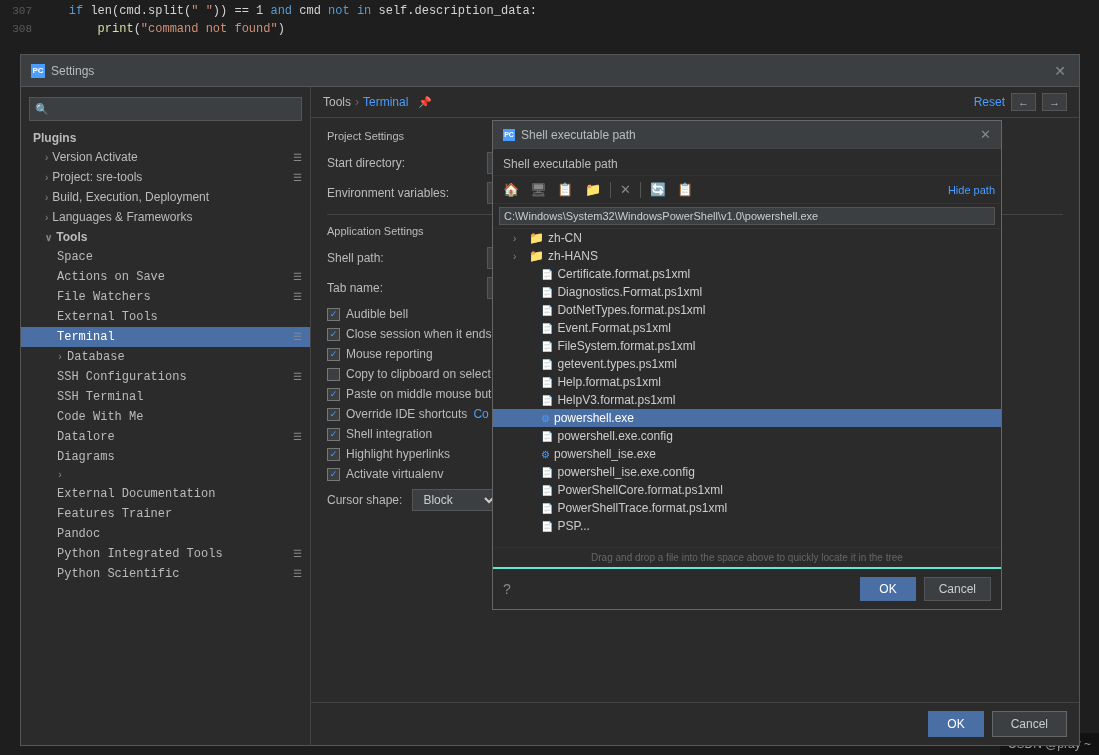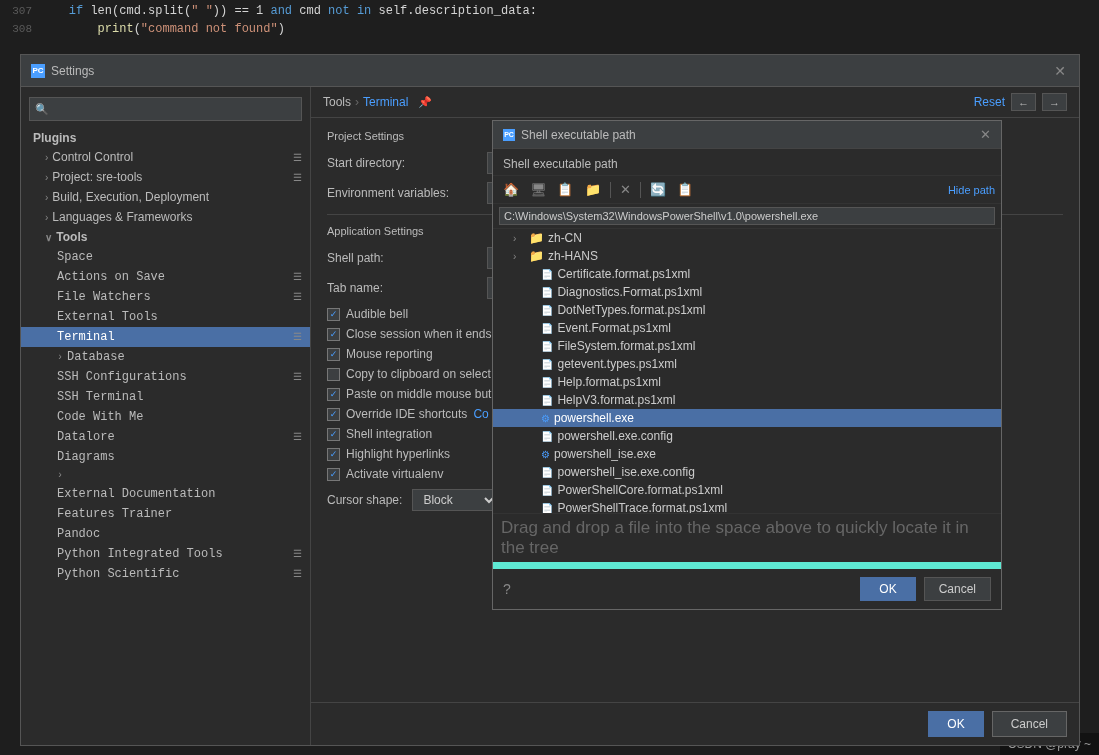--- a/index.html
+++ b/index.html
@@ -163,22 +163,22 @@
       cursor: pointer; gap: 4px; font-size: 12px; color: #ccc;
     }
     .fd-item.selected { background: #4a6fa5; color: #fff; }
     .fd-item .expand-arrow { width: 12px; color: #888; font-size: 10px; }
     .fd-item .folder-icon { color: #dcb67a; }
     .fd-item .ps-icon { color: #4a9eff; font-size: 10px; }
     .fd-indent1 { padding-left: 20px; }
     .fd-indent2 { padding-left: 32px; }
 
     .fd-hint {
-      padding: 4px 8px; color: #666; font-size: 17px; text-align: left;
-      border-bottom: 7px solid #5eead4;
+      padding: 4px 8px; color: #666; font-size: 10px; text-align: center;
+      border-bottom: 2px solid #5eead4;
     }
 
     .fd-footer {
       display: flex; justify-content: space-between; align-items: center;
       padding: 8px 10px; background: #2b2b2b;
     }
     .fd-help { color: #888; font-size: 14px; cursor: pointer; }
     .fd-btns { display: flex; gap: 8px; }
     .fd-btn-ok { background: #4a6fa5; color: #fff; border: 1px solid #4a6fa5; padding: 4px 18px; cursor: pointer; font-size: 12px; }
     .fd-btn-cancel { background: #3c3f41; color: #ccc; border: 1px solid #555; padding: 4px 14px; cursor: pointer; font-size: 12px; }
@@ -228,21 +228,21 @@
       <div class="search-box">
         <span class="search-icon-small">🔍</span>
         <input class="search-input" type="text" placeholder="" style="">
       </div>
 
       <div class="sidebar-item sidebar-group-label">
         <span class="item-label">Plugins</span>
       </div>
       <div class="sidebar-item sidebar-child">
         <span class="arrow">›</span>
-        <span class="item-label">Control Control</span>
+        <span class="item-label">Version Activate</span>
         <span class="badge">☰</span>
       </div>
       <div class="sidebar-item sidebar-child">
         <span class="arrow">›</span>
         <span class="item-label">Project: sre-tools</span>
         <span class="badge">☰</span>
       </div>
       <div class="sidebar-item sidebar-child">
         <span class="arrow">›</span>
         <span class="item-label">Build, Execution, Deployment</span>

